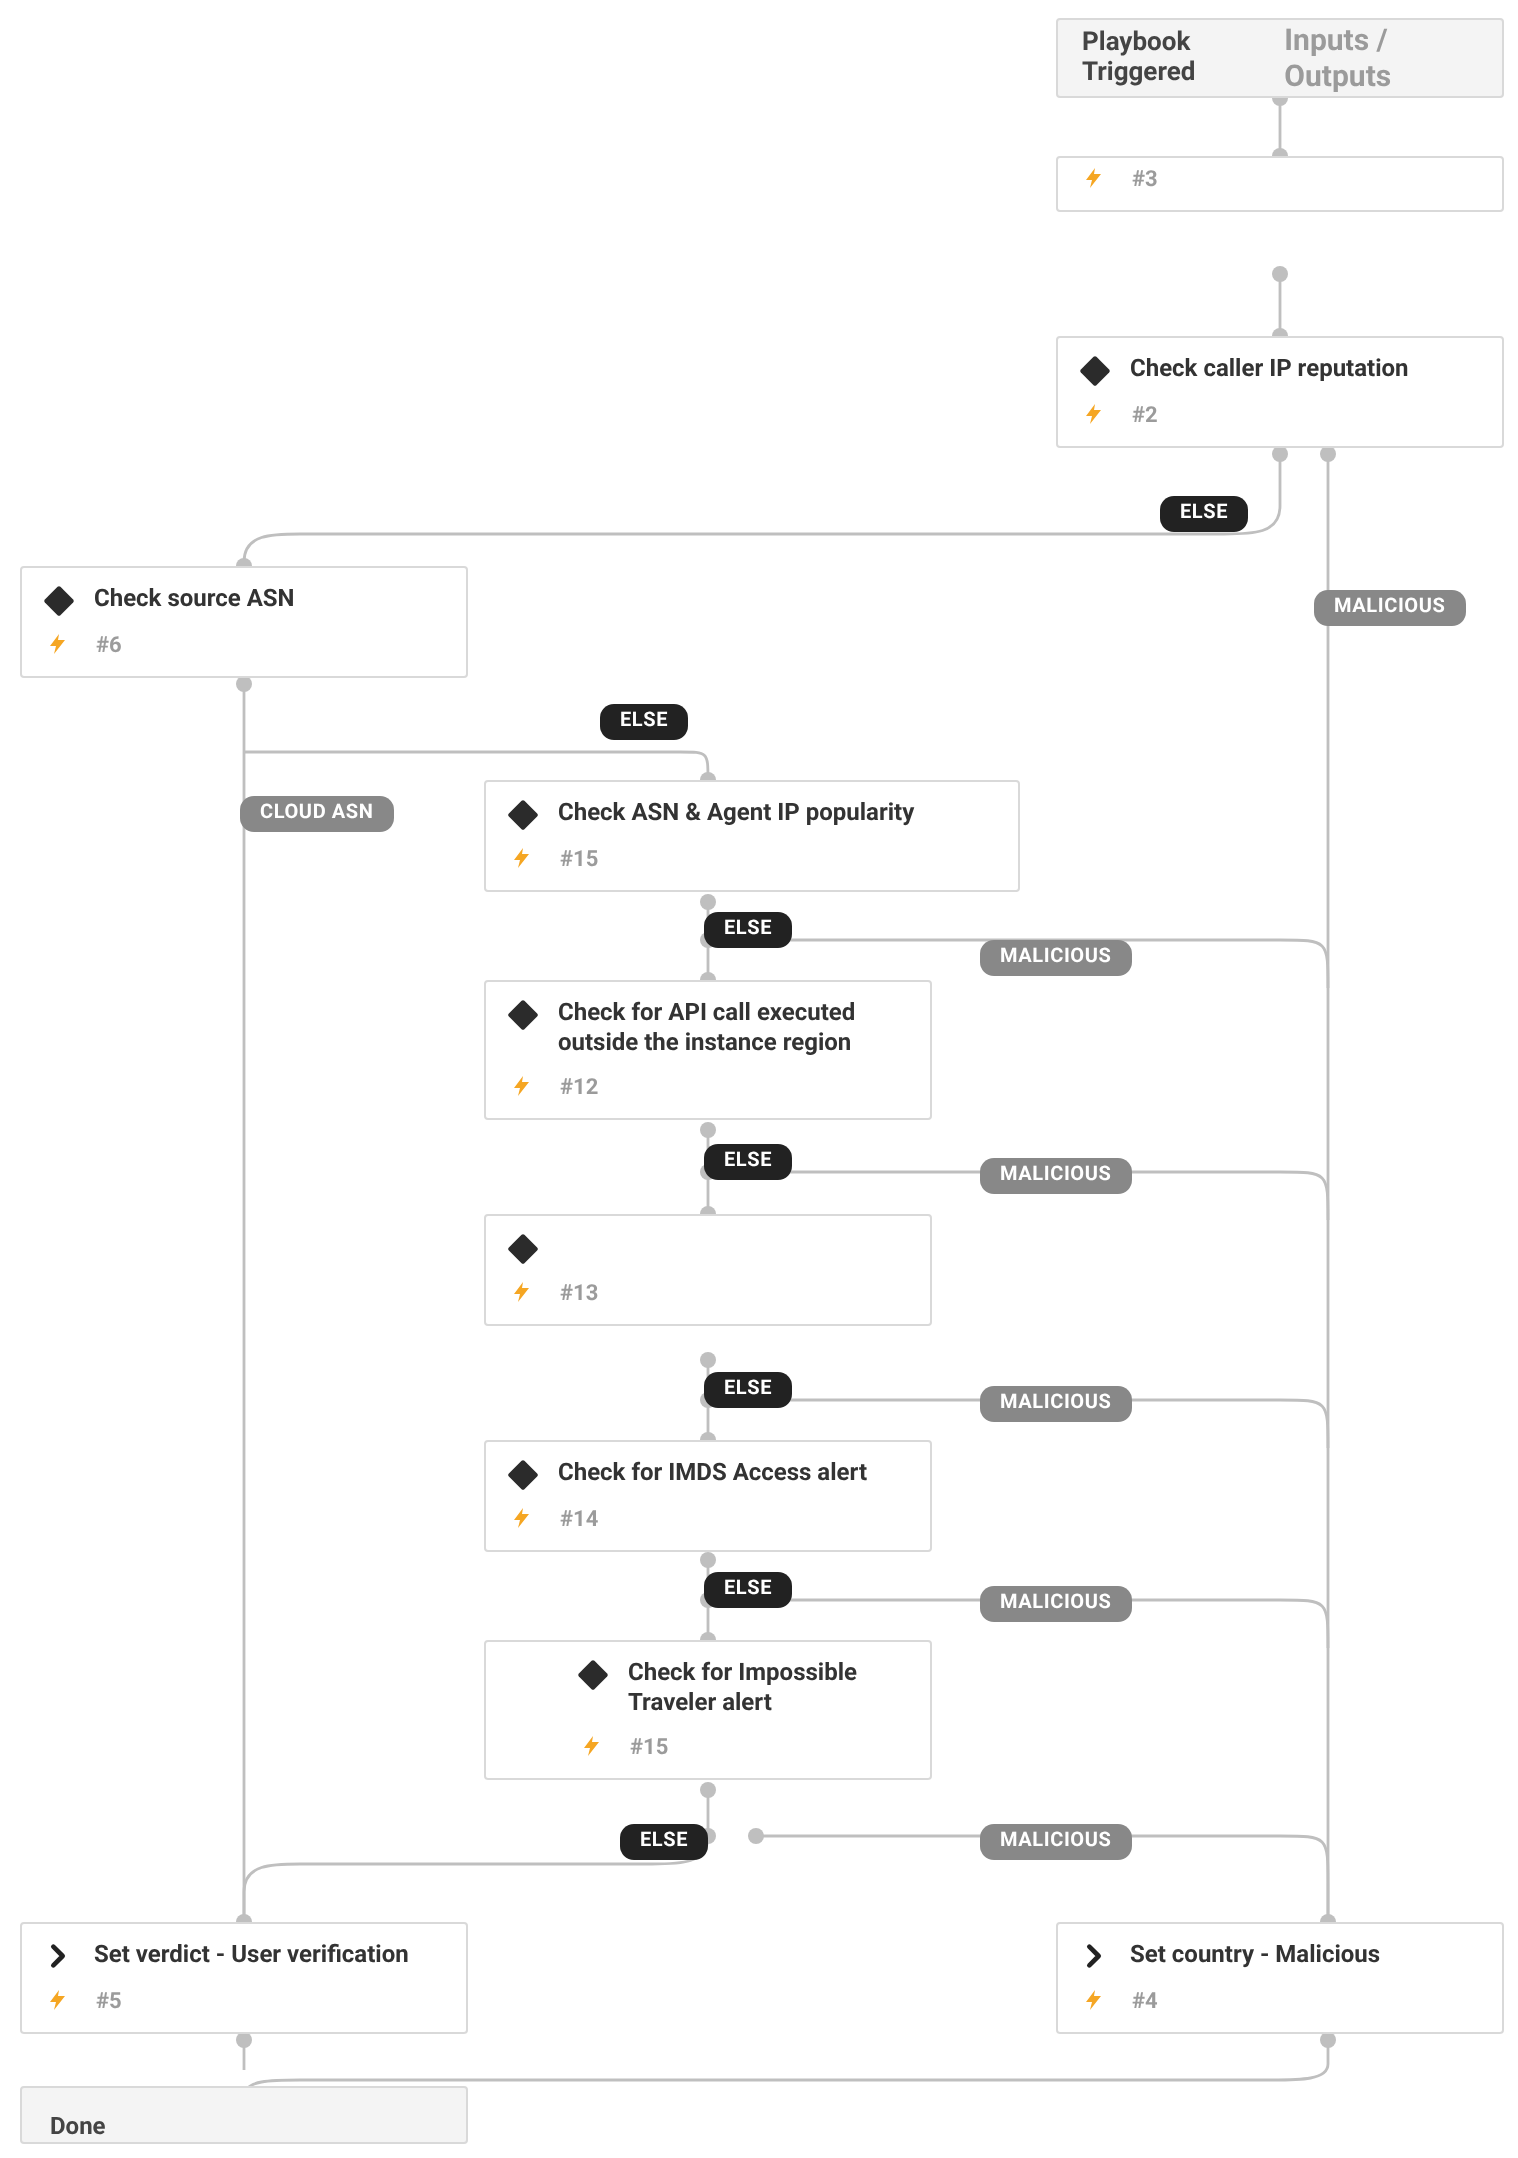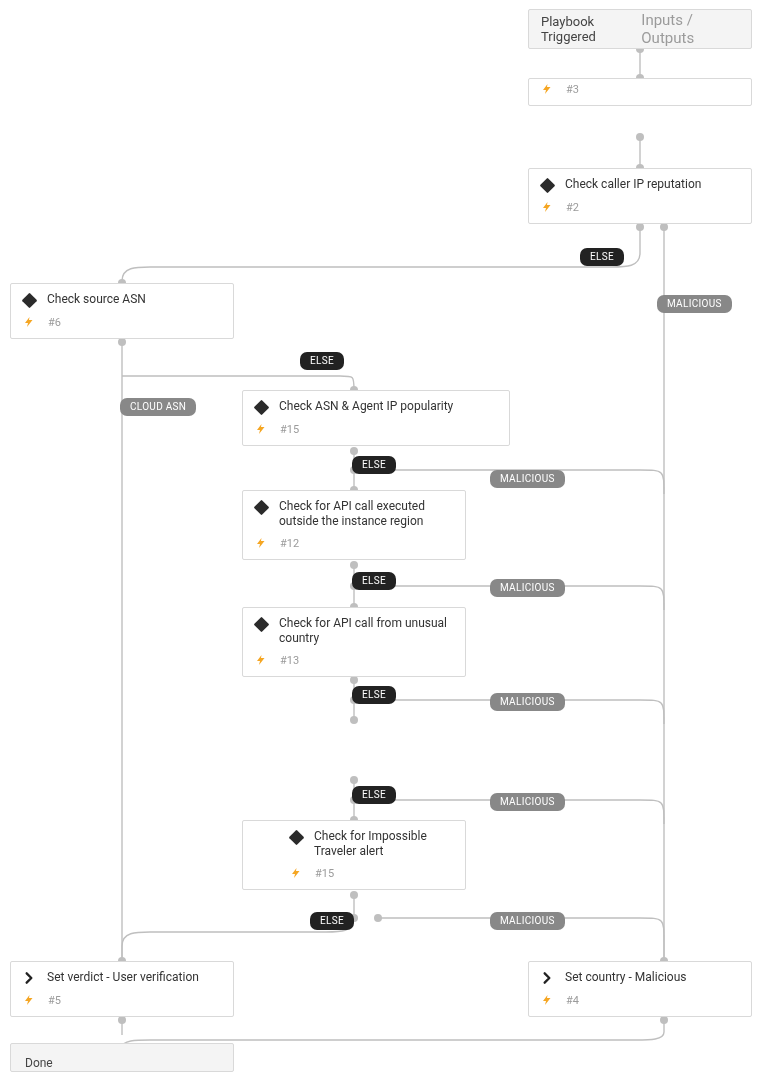--- a/index.html
+++ b/index.html
@@ -21,20 +21,21 @@
     background: var(--bg);
     font-family: -apple-system, BlinkMacSystemFont, "Segoe UI", Roboto, Helvetica, Arial, sans-serif;
     color: var(--text);
   }
   .canvas {
     position: relative;
     width: 759px;
     height: 1079px;
     overflow: hidden;
     background: var(--bg);
+    font-weight: bold;
   }
   svg.layer {
     position: absolute;
     inset: 0;
     width: 759px;
     height: 1079px;
     pointer-events: none;
   }
 
   
@@ -311,32 +312,47 @@
       </span>
       <span class="subid">#12</span>
     </div>
   </div>
 
   <div class="node" style="left:242px; top:607px; width:224px;">
     <div class="row1">
       <span class="icon">
           <span class="diamond"></span>
         </span>
-      <span class="title" style="max-width:170px">Check for API call from unusual country</span>
     </div>
     <div class="row2">
       <span class="icon bolt">
         <svg width="12" height="14" viewBox="0 0 24 24">
             <path d="M13 2L4 14h6l-2 8 11-14h-7l1-6z" fill="#f5a623"></path>
           </svg>
       </span>
       <span class="subid">#13</span>
     </div>
   </div>
 
+  <div class="node" style="left:242px; top:720px; width:224px;">
+    <div class="row1">
+      <span class="icon">
+          <span class="diamond"></span>
+        </span>
+      <span class="title">Check for IMDS Access alert</span>
+    </div>
+    <div class="row2">
+      <span class="icon bolt">
+        <svg width="12" height="14" viewBox="0 0 24 24">
+            <path d="M13 2L4 14h6l-2 8 11-14h-7l1-6z" fill="#f5a623"></path>
+          </svg>
+      </span>
+      <span class="subid">#14</span>
+    </div>
+  </div>
 
   <div class="node" style="left:242px; top:820px; width:224px;padding-left:35px;">
     <div class="row1">
       <span class="icon">
           <span class="diamond"></span>
         </span>
       <span class="title" style="max-width:170px">Check for Impossible Traveler alert</span>
     </div>
     <div class="row2">
       <span class="icon bolt">

